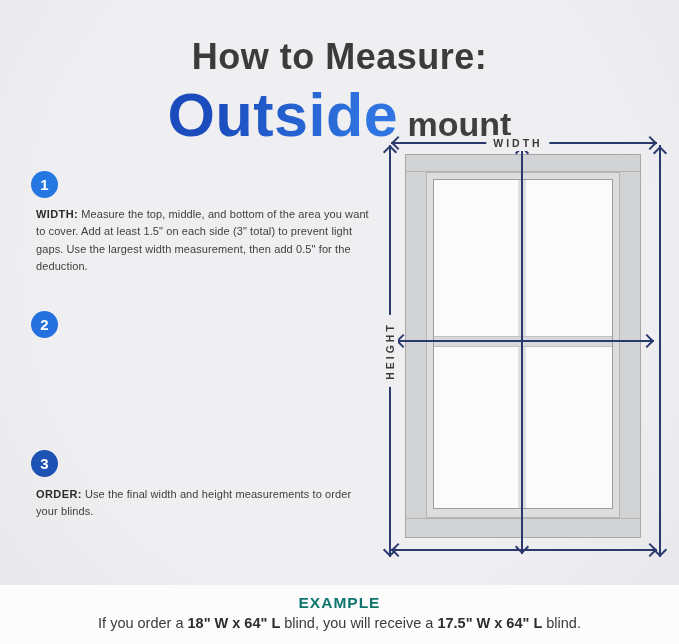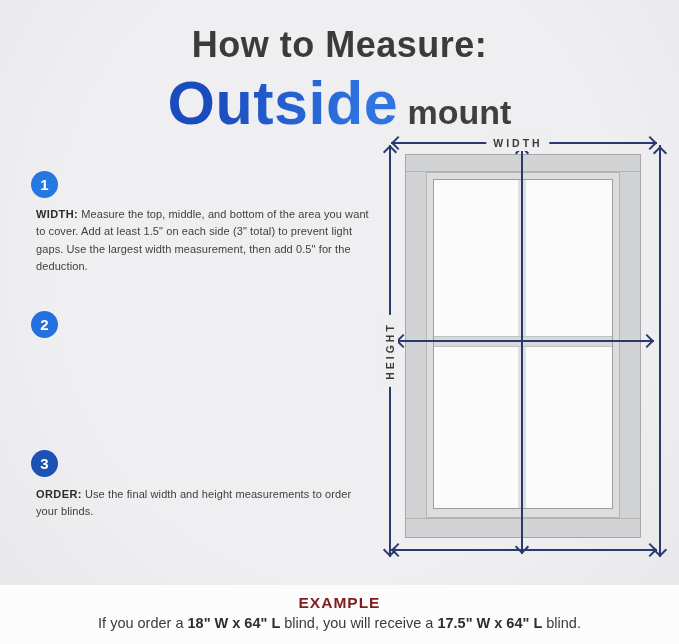--- a/index.html
+++ b/index.html
@@ -4,21 +4,21 @@
 <style>
   html,body{margin:0;padding:0;}
   .canvas{
     position:relative;
     width:679px;height:644px;
     background:radial-gradient(ellipse at 50% 40%, #efeff1 60%, #e7e7e9 100%);
     font-family:"Liberation Sans", sans-serif;
     overflow:hidden;
   }
   
-  .hdr{position:absolute;top:24px;left:0;width:100%;text-align:center;}
+  .hdr{position:absolute;top:36px;left:0;width:100%;text-align:center;}
   .hdr-line1{font-size:36px;font-weight:700;color:#3b3b3b;letter-spacing:.5px;}
   .hdr-line2{margin-top:2px;font-size:34px;font-weight:700;color:#3f3f3f;}
   .hdr-emph{
     font-size:61px;font-weight:800;
     background:linear-gradient(100deg,#1a4cbe 20%,#2f74e0 85%);
     -webkit-background-clip:text;background-clip:text;color:transparent;
     letter-spacing:.5px;
   }
   
   .step-circle{
@@ -43,21 +43,21 @@
   .rail-h{left:434px;top:336px;width:178px;height:11px;background:#d8d9db;border-top:1px solid #c2c2c2;border-bottom:1px solid #c2c2c2;}
   .mline{position:absolute;background:#2b3a6e;}
   .chev{position:absolute;width:10px;height:10px;border-top:2px solid #2b3a6e;border-left:2px solid #2b3a6e;box-sizing:border-box;}
   .dim-label{
     position:absolute;background:#eeeef0;color:#3a3a3a;
     font-size:10.5px;font-weight:700;letter-spacing:3px;
     padding:2px 7px;white-space:nowrap;
   }
   
   .footer{position:absolute;left:0;top:585px;width:679px;height:59px;background:#fcfcfd;text-align:center;}
-  .footer-heading{margin-top:9px;font-size:15.5px;font-weight:700;color:#7f1d1d;letter-spacing:1px;}
+  .footer-heading{margin-top:9px;font-size:15.5px;font-weight:700;color:#0f766e;letter-spacing:1px;}
   .footer-line{margin-top:3px;font-size:14.5px;color:#3b3b3b;}
   .footer-line b{color:#2d2d2d;}
 </style>
 </head>
 <body>
 
 <div class="canvas">
 
   <div class="hdr">
     <div class="hdr-line1">How to Measure:</div>

